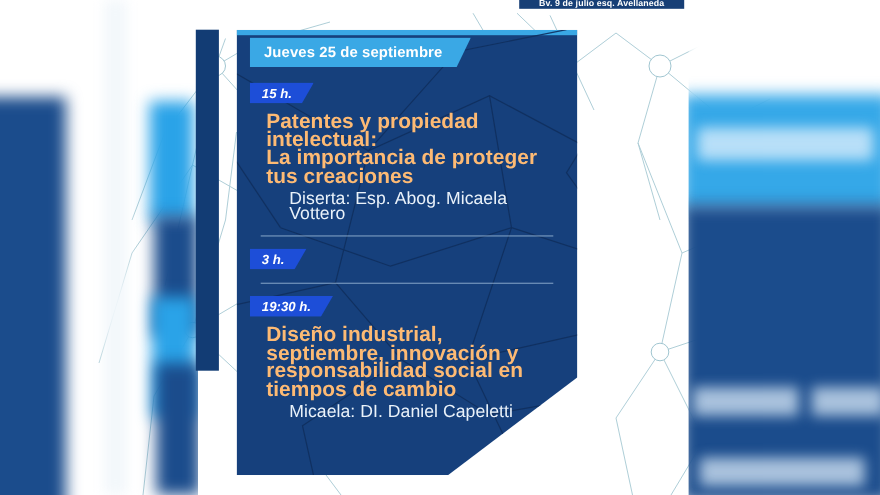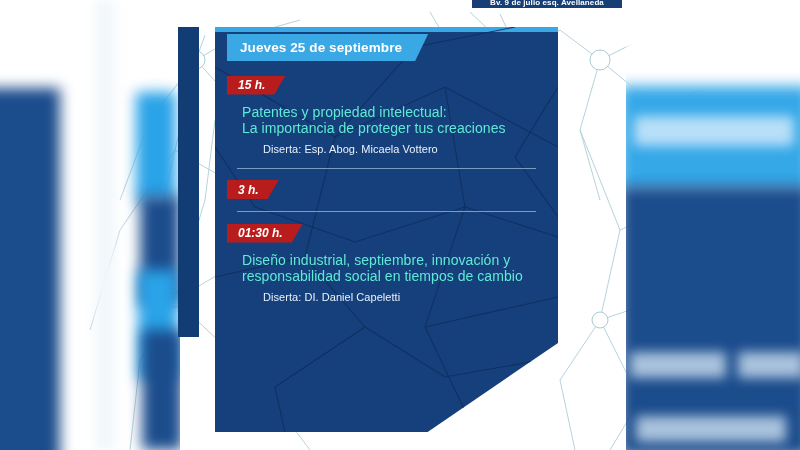--- a/index.html
+++ b/index.html
@@ -43,21 +43,21 @@
     font-size:8px;font-weight:700;letter-spacing:.1px;
     display:flex;align-items:flex-end;justify-content:center;
     padding-bottom:1px;box-sizing:border-box;overflow:hidden;filter:blur(.4px);
   }
 
   
   .accent-bar{position:absolute;left:178px;top:27px;width:21px;height:310px;background:#123c74;}
 
   
   .card{
-    position:absolute;left:215px;top:27px;width:343px;height:405px;
+    position:absolute;left:215px;top:27px;width:310px;height:405px;
     background:#16407c;
     -webkit-clip-path:polygon(0 0,100% 0,100% 78%,62% 100%,0 100%);
     clip-path:polygon(0 0,100% 0,100% 78%,62% 100%,0 100%);
     overflow:hidden;
   }
   .card-topstrip{position:absolute;left:0;top:0;width:100%;height:5px;background:#3aa8e5;}
   .card-net{position:absolute;inset:0;pointer-events:none;}
   .card-inner{position:absolute;inset:0;padding:0;}
 
   
@@ -70,32 +70,32 @@
     -webkit-clip-path:polygon(0 0,100% 0,calc(100% - 13px) 100%,0 100%);
     clip-path:polygon(0 0,100% 0,calc(100% - 13px) 100%,0 100%);
   }
 
   
   .sessions{position:absolute;left:0;top:48px;width:100%;}
   .session{position:relative;padding:0 0 0 0;}
 
   .time-pill{
     display:inline-flex;align-items:center;height:19px;
-    background:#b91c1c;color:#ffffff;
+    background:#1d4ed8;color:#ffffff;
     font-size:12px;font-style:italic;font-weight:700;
     padding:0 20px 0 11px;margin-left:12px;white-space:nowrap;
     -webkit-clip-path:polygon(0 0,100% 0,calc(100% - 11px) 100%,0 100%);
     clip-path:polygon(0 0,100% 0,calc(100% - 11px) 100%,0 100%);
   }
   .s-title{
-    color:#5eead4;font-size:14px;font-weight:400;line-height:16.5px;
+    color:#fdba74;font-size:19px;font-weight:700;line-height:16.5px;
     margin:9px 28px 0 27px;letter-spacing:.05px;
   }
   .s-speaker{
-    color:#eaf2fa;font-size:11px;font-weight:400;line-height:14px;
+    color:#eaf2fa;font-size:16px;font-weight:400;line-height:14px;
     margin:5px 28px 0 27px;letter-spacing:.05px;padding-left:21px;
   }
   .divider{height:1px;background:#9fbcd9;opacity:.75;margin:12px 22px 11px 22px;}
 </style>
 </head>
 <body>
 
 <div id="stage">
 
   <svg class="net-white" width="800" height="450" viewBox="0 0 800 450">
@@ -185,21 +185,21 @@
           <div class="s-speaker">Diserta: Esp. Abog. Micaela Vottero</div>
         </div>
         <div class="divider"></div>
 
         <div class="session">
           <div class="time-pill">3 h.</div>
         </div>
         <div class="divider"></div>
 
         <div class="session">
-          <div class="time-pill">01:30 h.</div>
+          <div class="time-pill">19:30 h.</div>
           <div class="s-title">Diseño industrial, septiembre, innovación y responsabilidad social en tiempos de cambio</div>
-          <div class="s-speaker">Diserta: DI. Daniel Capeletti</div>
+          <div class="s-speaker">Micaela: DI. Daniel Capeletti</div>
         </div>
 
       </div>
     </div>
   </div>
 </div>
 
 </body></html>

